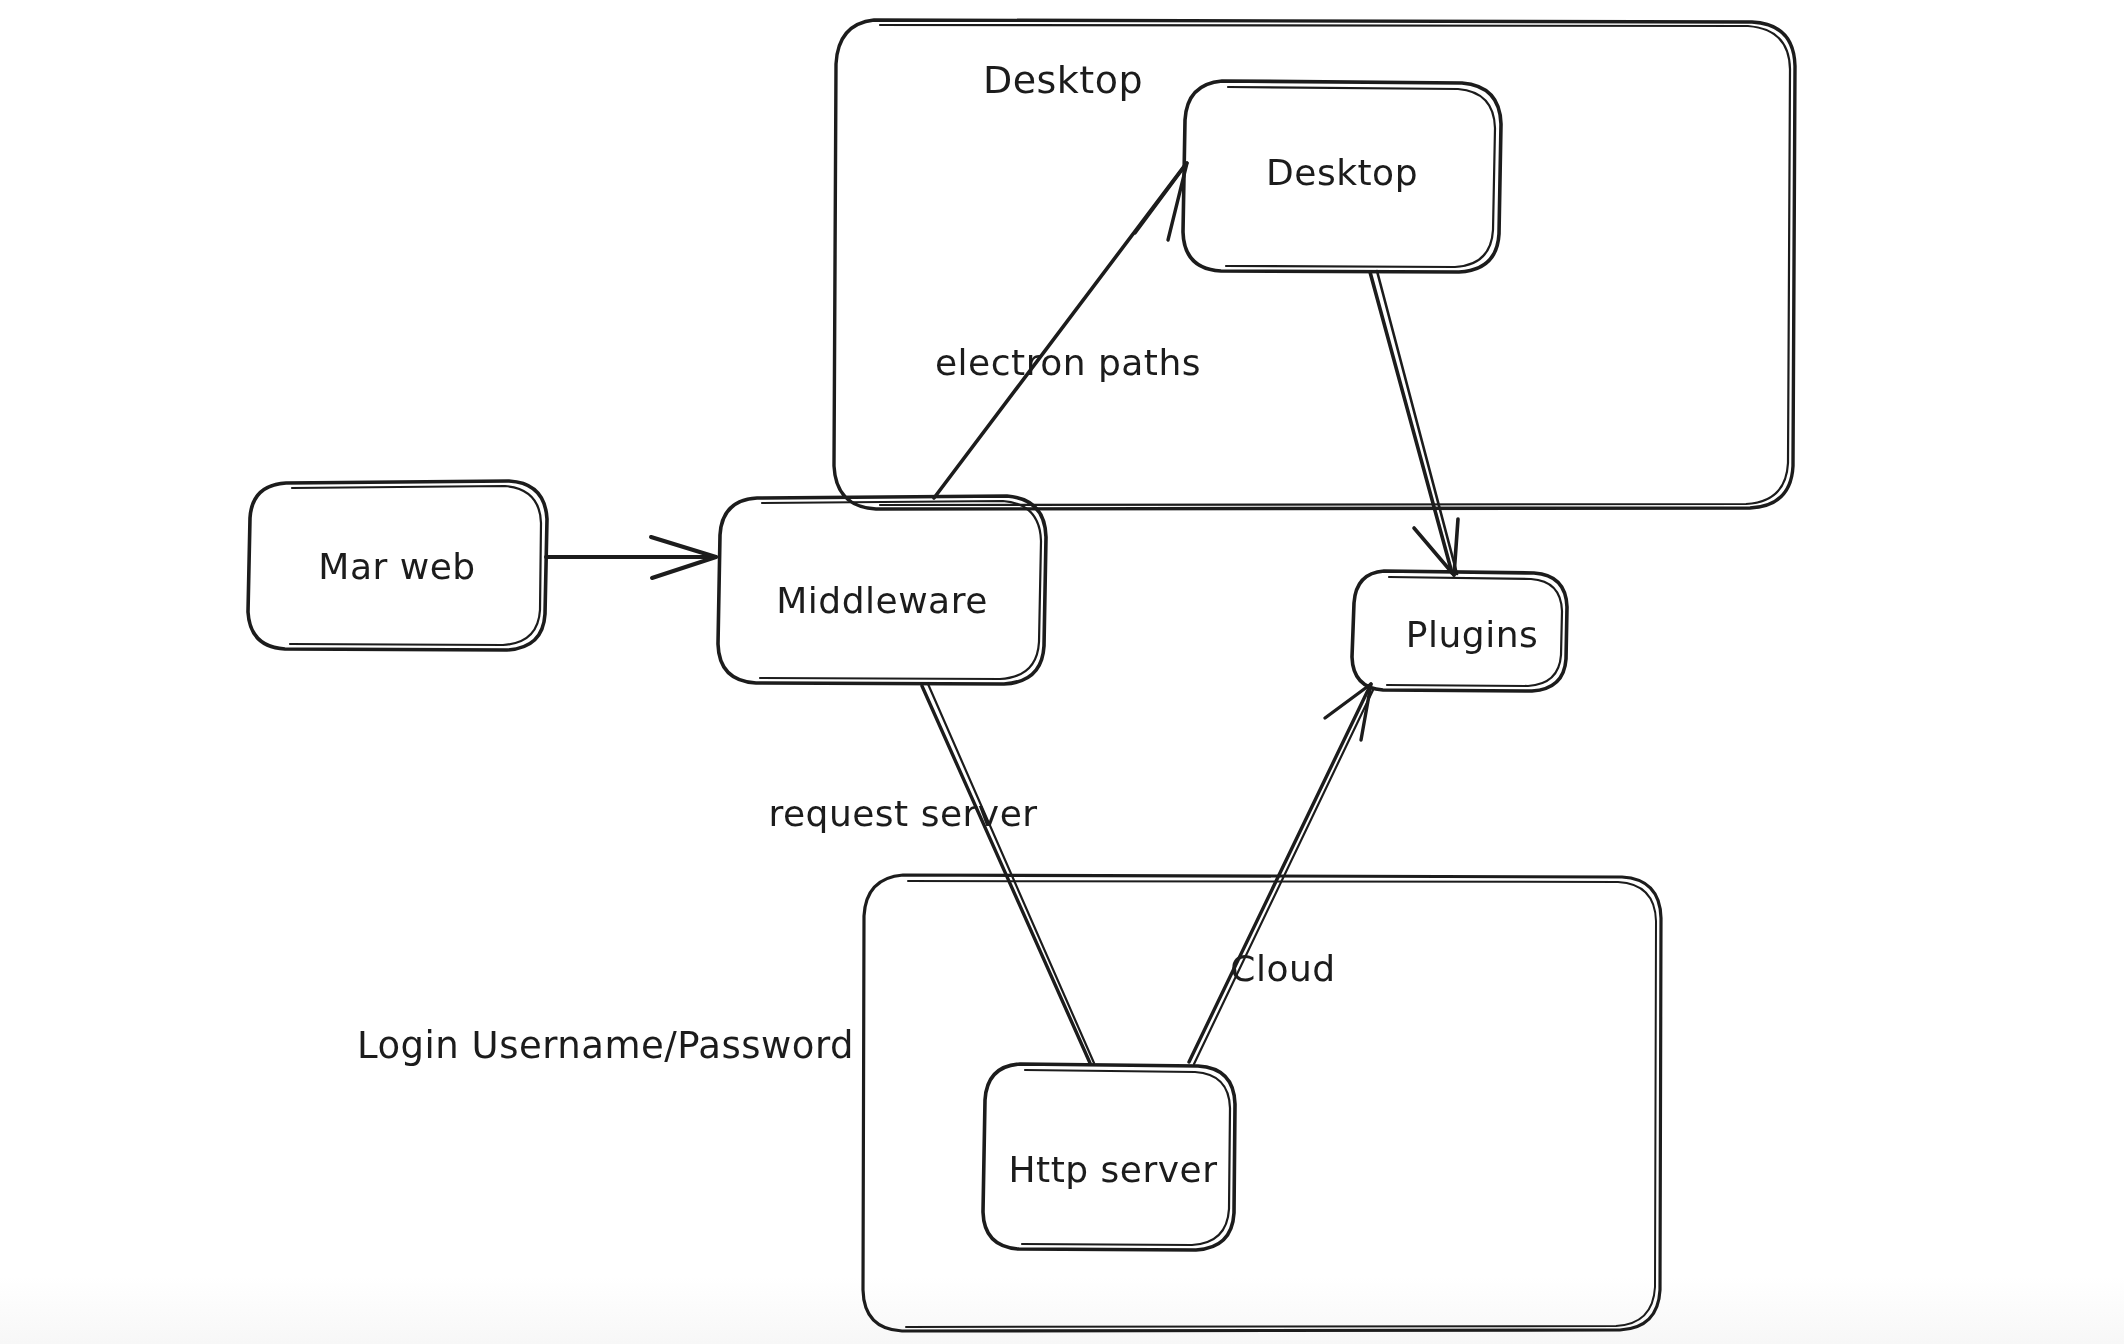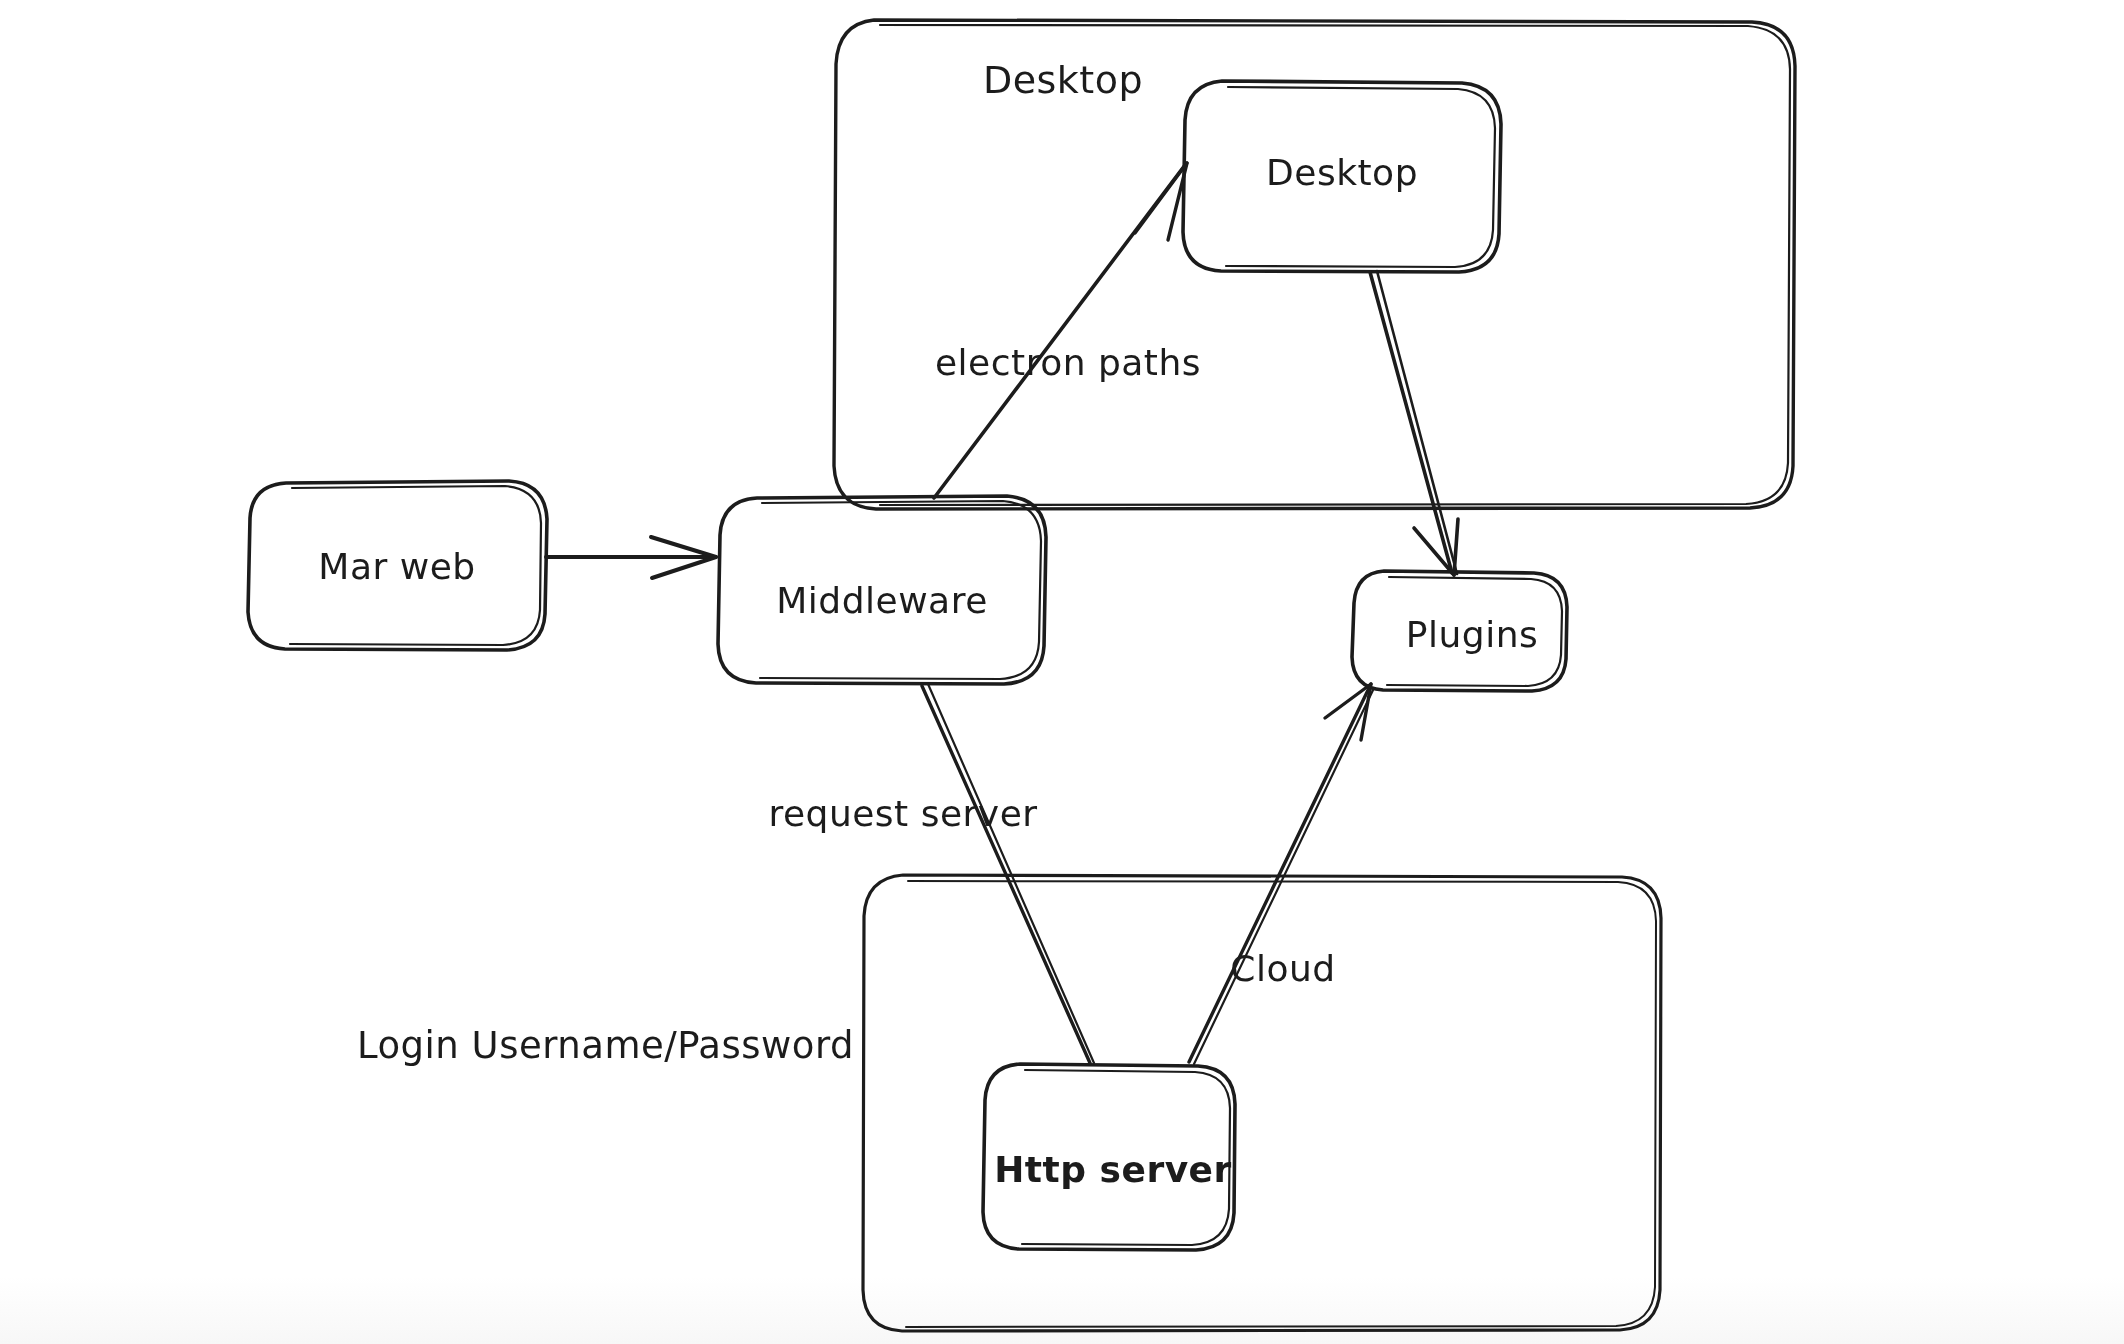--- a/index.html
+++ b/index.html
@@ -133,21 +133,21 @@
   <div class="group-label" style="left:1063px; top:80px;">Desktop</div>
 
   <div class="node-label" style="left:397px; top:566px;">Mar web</div>
 
   <div class="node-label" style="left:882px; top:600px;">Middleware</div>
 
   <div class="node-label" style="left:1342px; top:172px;">Desktop</div>
 
   <div class="node-label" style="left:1472px; top:634px;">Plugins</div>
 
-  <div class="node-label" style="left:1113px; top:1169px;font-weight:bold;">Http server</div>
+  <div class="node-label" style="left:1113px; top:1169px;">Http server</div>
 
   <div class="edge-label" style="left:1068px; top:362px;">electron paths</div>
 
   <div class="edge-label" style="left:903px; top:813px;">request server</div>
 
   <div class="edge-label" style="left:1283px; top:968px;">Cloud</div>
 
 
   <div class="free-label" style="left:357px; top:1020px;">Login Username/Password</div>
 

